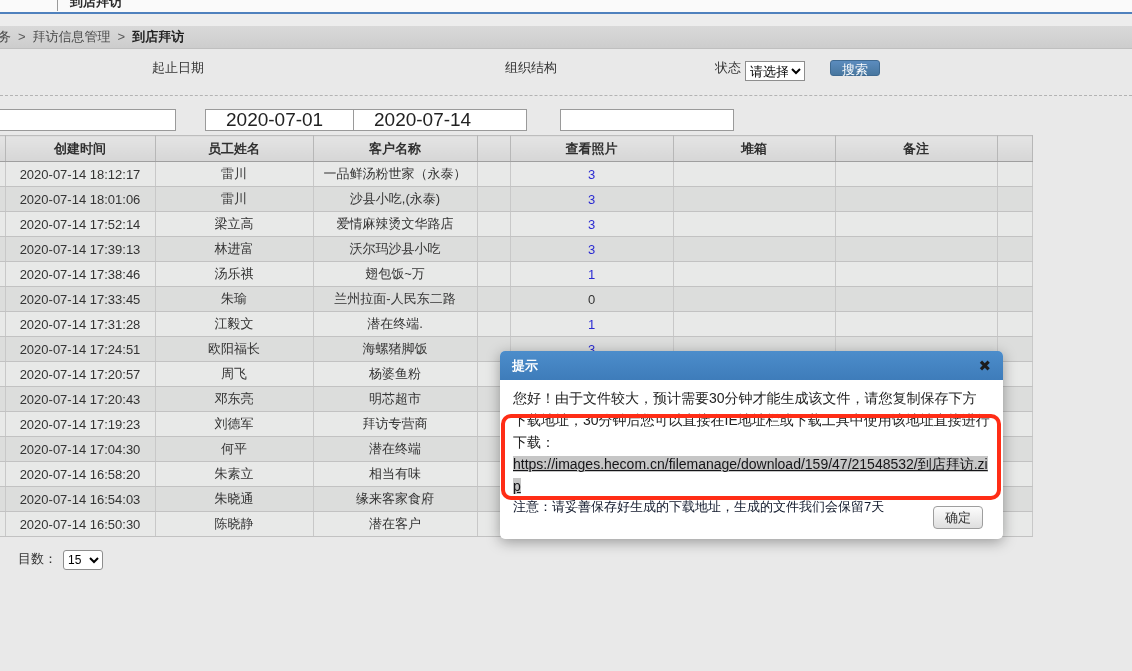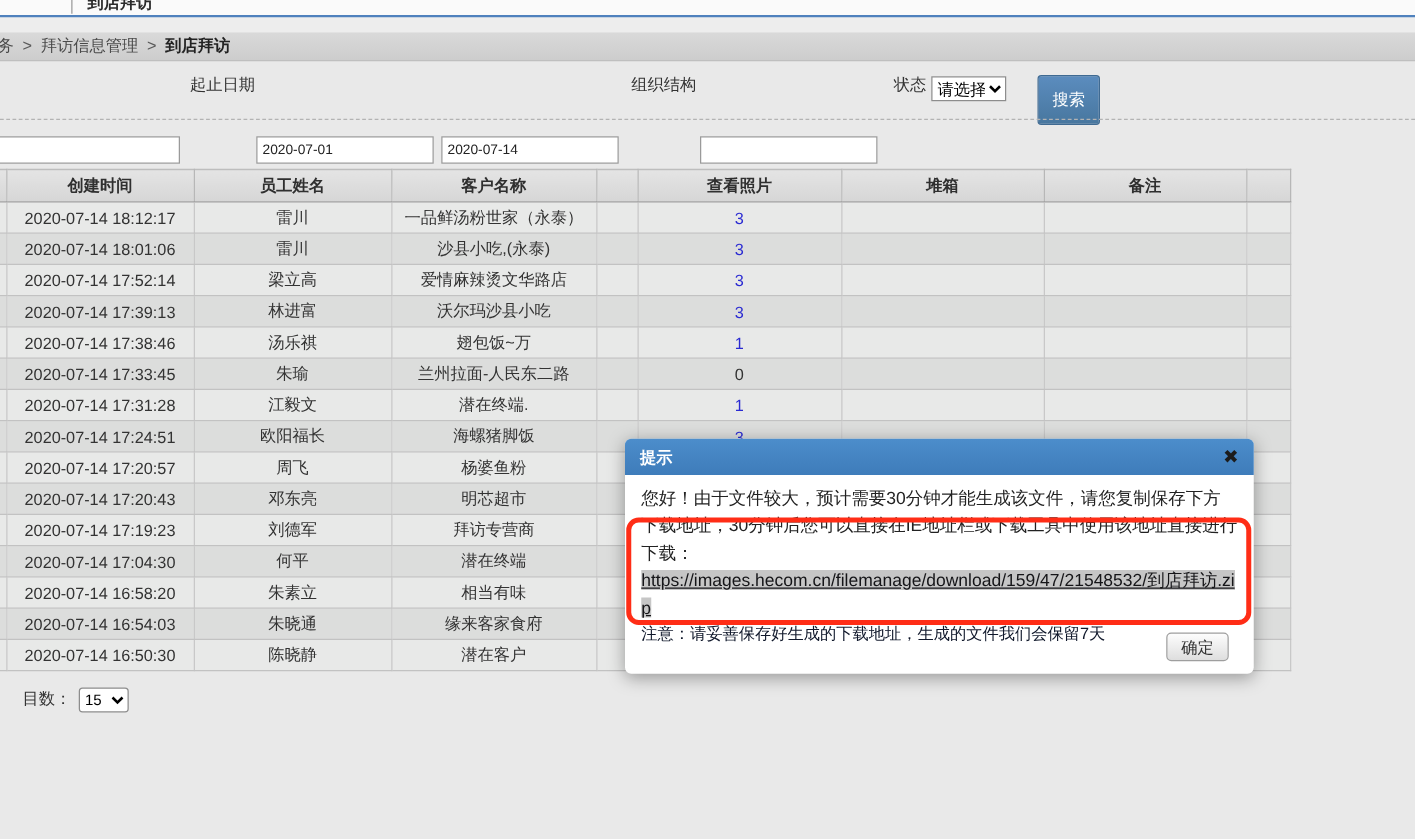--- a/index.html
+++ b/index.html
@@ -15,31 +15,31 @@
   .sub-strip{position:absolute;top:14px;left:0;width:1132px;height:12px;background:#ededed;}
   
   .breadcrumb-bar{position:absolute;top:26px;left:0;width:1132px;height:22px;background:linear-gradient(#d9d9d9,#cdcdcd);border-bottom:1px solid #bfbfbf;line-height:22px;font-size:13px;color:#4a4a4a;white-space:nowrap;overflow:hidden;}
   .breadcrumb-inner{margin-left:-15px;}
   .crumb{color:#4a4a4a;}
   .crumb-sep{margin:0 7px;color:#5a5a5a;}
   .crumb-current{font-weight:bold;color:#222;}
   
   .filter-bar{position:absolute;top:48px;left:0;width:1132px;height:47px;}
   .filter-bar label{position:absolute;top:66px;font-size:13px;color:#333;}
-  .f-input{position:absolute;top:61px;height:18px;border:1px solid #9a9a9a;background:#fff;font-size:11px;padding:1px 4px;font-family:inherit;color:#222;}
+  .f-input{position:absolute;top:61px;height:18px;border:1px solid #9a9a9a;background:#fff;font-size:19px;padding:1px 20px;font-family:inherit;color:#222;}
   #keyword-input{left:-40px;width:174px;}
   #date-from{left:205px;width:132px;}
   #date-to{left:353px;width:132px;}
   #org-input{left:560px;width:132px;}
   #lbl-date{left:152px;top:11px;}
   #lbl-org{left:505px;top:11px;}
   #lbl-status{left:715px;top:11px;}
   .filter-bar label{top:18px;}
   #status-select{position:absolute;left:745px;top:13px;width:60px;height:20px;font-size:13px;font-family:inherit;background:#fff;border:1px solid #8d8d8d;}
-  .search-btn{position:absolute;left:830px;top:12px;width:50px;height:40px;background:linear-gradient(#5b8cbe,#48779f);border:1px solid #3f6a92;border-radius:3px;color:#fff;font-size:13px;font-family:inherit;cursor:pointer;padding:0;}
+  .search-btn{position:absolute;left:830px;top:12px;width:50px;height:16px;background:linear-gradient(#5b8cbe,#48779f);border:1px solid #3f6a92;border-radius:3px;color:#fff;font-size:13px;font-family:inherit;cursor:pointer;padding:0;}
   .dashed-sep{position:absolute;top:95px;left:0;width:1132px;border-top:1px dashed #b3b3b3;height:0;}
   
   .grid{position:absolute;top:135px;left:0;width:1032px;border-collapse:collapse;table-layout:fixed;font-size:13px;color:#333;}
   .grid th{height:25px;background:linear-gradient(#e4e4e4,#d6d6d6);border-right:1px solid #b7b7b7;border-bottom:1px solid #9f9f9f;border-top:1px solid #bdbdbd;font-weight:bold;color:#2f2f2f;text-align:center;padding:0;overflow:hidden;white-space:nowrap;}
   .grid td{height:24px;border-right:1px solid #c8c8c8;border-bottom:1px solid #c2c2c2;text-align:center;padding:0 3px;overflow:hidden;white-space:nowrap;}
   .grid tr.odd td{background:#e8e9e8;}
   .grid tr.even td{background:#dcdddc;}
   .photo-link{color:#2a2ad2;text-decoration:none;cursor:pointer;}
   
   .page-size-row{position:absolute;top:548px;left:0;height:22px;font-size:13px;color:#333;line-height:22px;}

